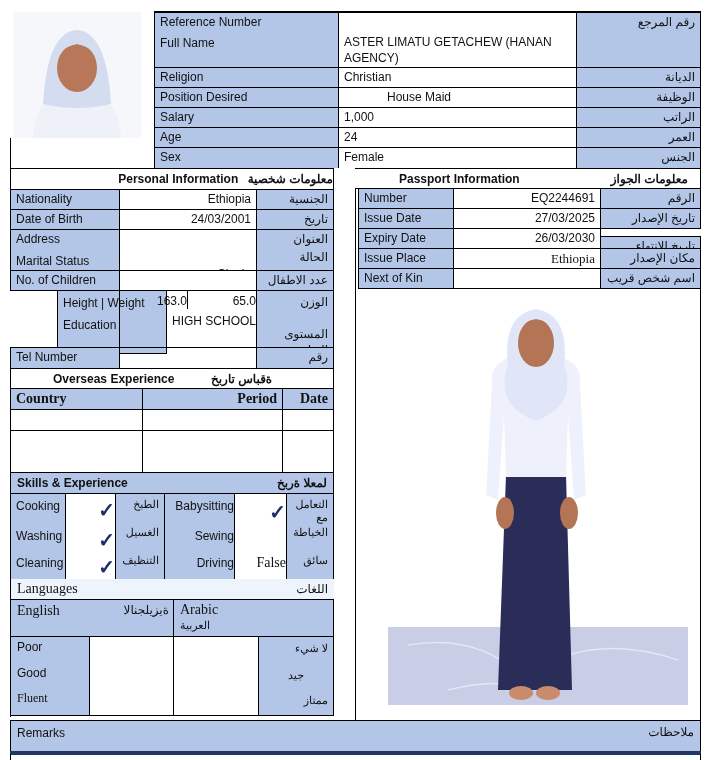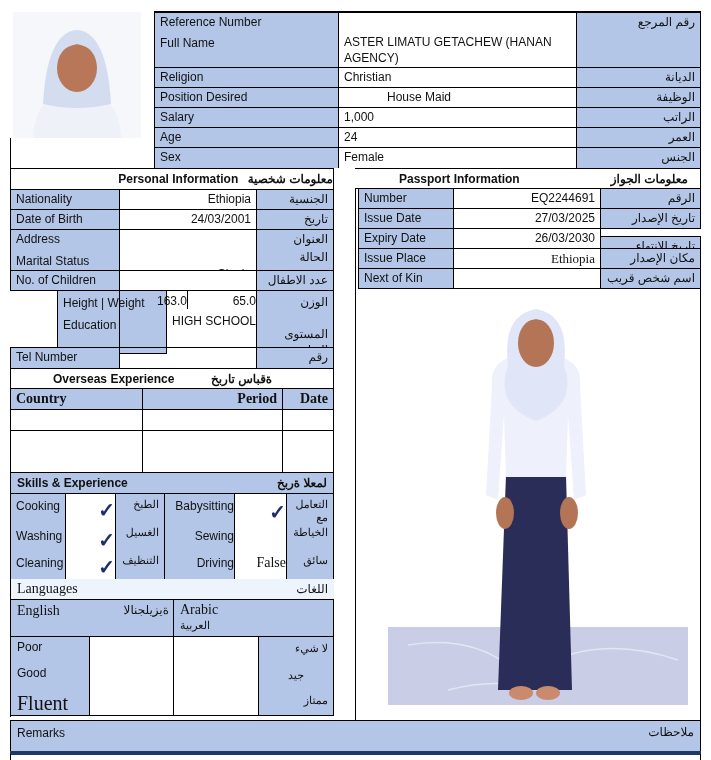--- a/index.html
+++ b/index.html
@@ -188,21 +188,21 @@
     <span class="abs" style="right:4px;top:3px;direction:rtl;">ةيزيلجنالا</span>
   </div>
   <div class="cell blue" style="left:173px;top:599px;width:161px;height:38px;">
     <div class="serif" style="padding:2px 6px 0;font-size:14px;">Arabic</div>
     <div style="padding:0 6px;font-size:11px;direction:rtl;text-align:left;">العربية</div>
   </div>
 
   <div class="cell blue" style="left:10px;top:636px;width:80px;height:80px;">
     <div class="abs" style="left:6px;top:3px;">Poor</div>
     <div class="abs" style="left:6px;top:29px;">Good</div>
-    <div class="abs serif" style="left:6px;top:54px;font-size:20px;">Fluent</div>
+    <div class="abs serif" style="left:6px;top:54px;font-size:12px;">Fluent</div>
   </div>
   <div class="cell" style="left:89px;top:636px;width:85px;height:80px;"></div>
   <div class="cell" style="left:173px;top:636px;width:86px;height:80px;"></div>
   <div class="cell blue" style="left:258px;top:636px;width:76px;height:80px;font-size:11px;">
     <div class="abs rtl" style="right:0;top:3px;width:74px;">لا شيء</div>
     <div class="abs rtl" style="right:0;top:30px;width:74px;text-align:center;">جيد</div>
     <div class="abs rtl" style="right:0;top:55px;width:74px;">ممتاز</div>
   </div>
 </div>
 

